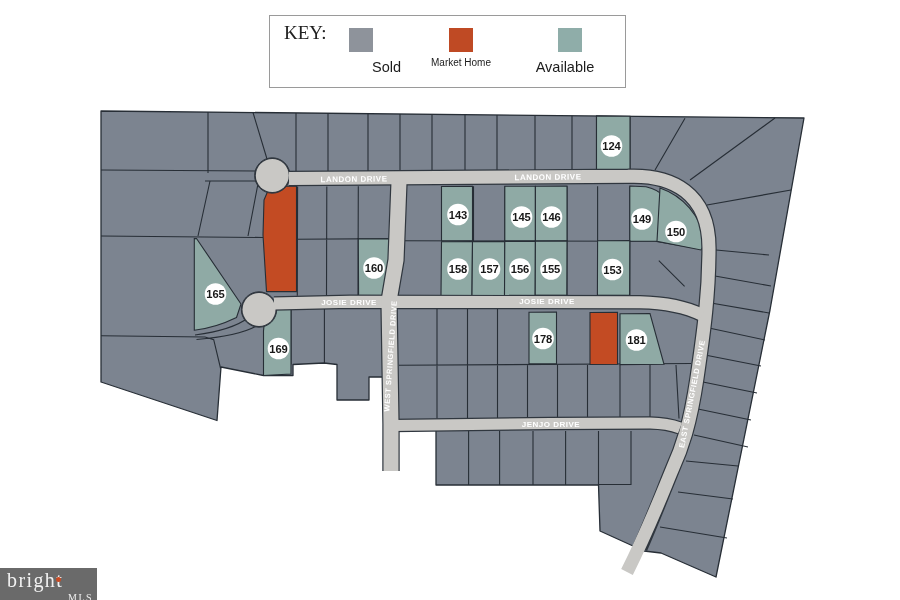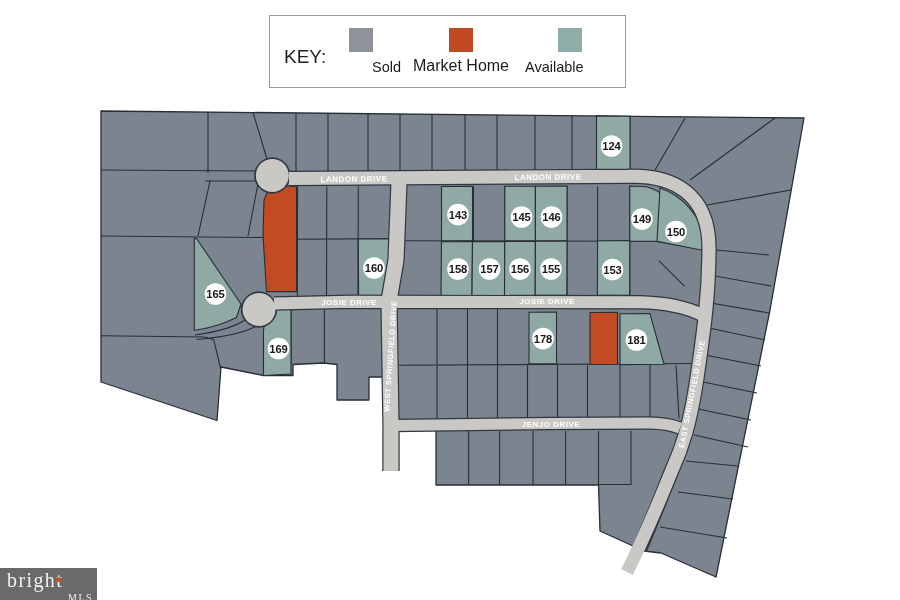--- a/index.html
+++ b/index.html
@@ -143,32 +143,32 @@
 <text x="543" y="342.5">178</text>
 
 <circle cx="636.5" cy="340" r="10.8" fill="#fff"></circle>
 <text x="636.5" y="344">181</text>
 </g>
 </svg>
 
 
 <div style="position:absolute;left:269px;top:15px;width:355px;height:71px;background:#fff;border:1px solid #9a9a9a;"></div>
 
-<div style="position:absolute;left:284px;top:46px;font-size:19px;color:#222;">KEY:</div>
+<div style="position:absolute;left:284px;top:22px;font-size:19px;color:#222;font-family:Liberation Serif, serif;">KEY:</div>
 
 <div style="position:absolute;left:349px;top:28px;width:24px;height:24px;background:#8e939b;"></div>
 
 <div style="position:absolute;left:321px;top:59px;width:80px;text-align:right;font-size:14.5px;color:#1c1c1c;">Sold</div>
 
 <div style="position:absolute;left:449px;top:28px;width:24px;height:24px;background:#bf4a24;"></div>
 
-<div style="position:absolute;left:410px;top:57px;width:102px;text-align:center;font-size:16px;color:#1c1c1c;">Market Home</div>
+<div style="position:absolute;left:410px;top:57px;width:102px;text-align:center;font-size:10px;color:#1c1c1c;">Market Home</div>
 
 <div style="position:absolute;left:558px;top:28px;width:24px;height:24px;background:#8fada9;"></div>
 
-<div style="position:absolute;left:525px;top:59px;width:80px;font-size:14.5px;color:#1c1c1c;">Available</div>
+<div style="position:absolute;left:525px;top:59px;width:80px;text-align:center;font-size:14.5px;color:#1c1c1c;">Available</div>
 
 <div style="position:absolute;left:0;top:568px;width:97px;height:32px;background:#6a6a6a;">
 <span style="position:absolute;left:7px;top:1px;font-family:'Liberation Serif',serif;font-size:20px;letter-spacing:1.4px;color:#f2f2f2;">bright</span>
 <span style="position:absolute;left:55.5px;top:8.5px;width:5.5px;height:5.5px;border-radius:50%;background:#c84b24;"></span>
 <span style="position:absolute;left:68px;top:12px;font-family:'Liberation Serif',serif;font-size:10px;letter-spacing:1.5px;color:#efefef;margin-top:12px;">MLS</span>
 </div>
 </div>
 
 </body></html>

